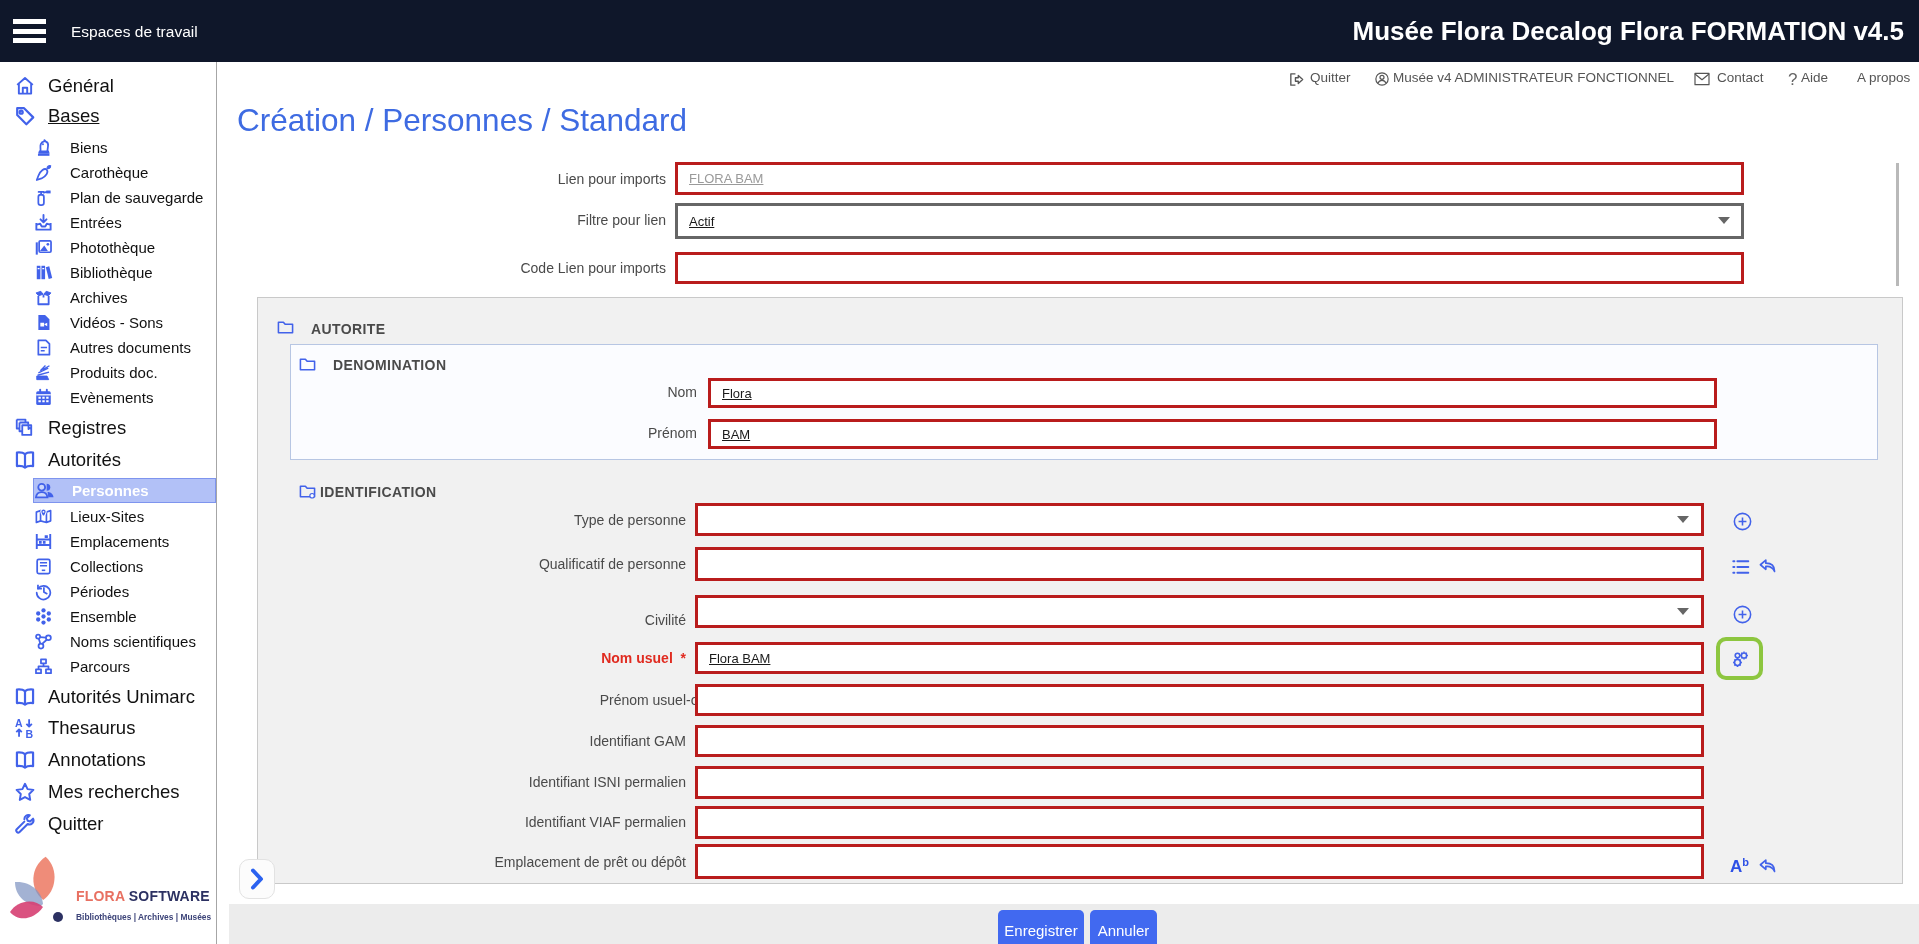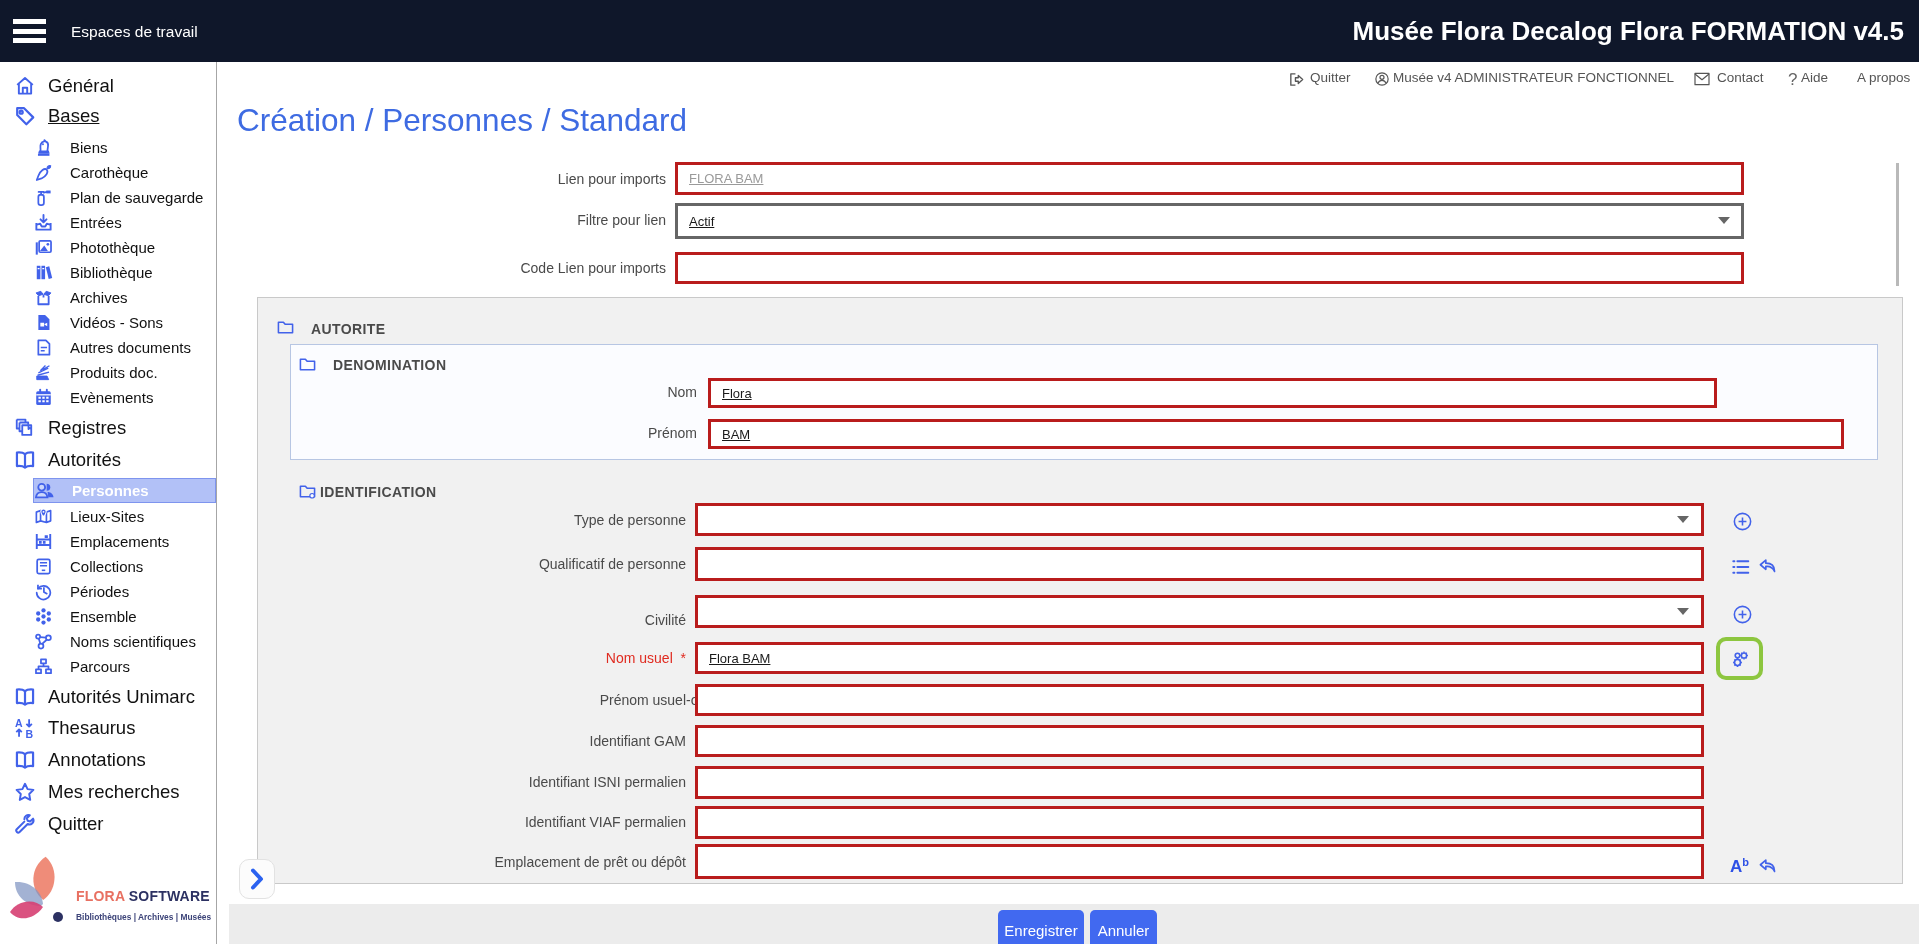--- a/index.html
+++ b/index.html
@@ -19,21 +19,21 @@
 .lvl1 { left:14px; font-size:18.5px; color:#111; }
 .lvl1 span { margin-left:12px; }
 .lvl2 { left:34px; font-size:15px; color:#111; }
 .lvl2 span { margin-left:17px; }
 #selrow { position:absolute; left:33px; top:478px; width:183px; height:25px; background:#b2c1f7; border:1px solid #7e94ee; }
 .selmi { color:#fff; font-weight:bold; }
 
 #toolrow { position:absolute; top:70px; left:1288px; width:631px; height:18px; color:#555; font-size:13.5px; white-space:nowrap; }
 #pagetitle { position:absolute; left:237px; top:102px; font-size:31.5px; color:#3e6be2; }
 .lbl { position:absolute; color:#4a4a4a; font-size:14px; text-align:right; white-space:nowrap; }
-.red { color:#e02b20; font-weight:normal; }
+.red { color:#e02b20; font-weight:bold; }
 .inp { position:absolute; background:#fff; border:3px solid #b91c1c; border-radius:0;
   font-size:13px; color:#1a1a1a; display:flex; align-items:center; padding-left:11px;text-decoration:underline; }
 .ph { color:#9a9a9a; }
 .caret { position:absolute; width:0; height:0; border-left:6px solid transparent;
   border-right:6px solid transparent; border-top:7px solid #666; }
 #panel { position:absolute; left:257px; top:297px; width:1646px; height:587px;
   background:#f1f1f1; border:1px solid #c9c9c9; }
 #denom { position:absolute; left:290px; top:344px; width:1588px; height:116px;
   background:#fbfcff; border:1px solid #b7c6e3; }
 .sechdr { position:absolute; font-size:14px; font-weight:bold; color:#4a4a4a; letter-spacing:.4px; }
@@ -350,21 +350,21 @@
     </svg>
 <div class="sechdr" style="left:311px; top:321px;">AUTORITE</div>
 
 <svg style="position:absolute; left:299px; top:357px;" width="17" height="15" viewBox="0 0 24 20" fill="none" stroke="#4262ea" stroke-width="2.2" stroke-linejoin="round">
       <path d="M2 17.5 V2.5 H9 L11.5 5.5 H22 L22 17.5 Z"></path>
     </svg>
 <div class="sechdr" style="left:333px; top:357px;">DENOMINATION</div>
 <div class="lbl" style="left:400px; width:297px; top:384px;">Nom</div>
 <div class="inp" style="left:708px; top:378px; width:1009px; height:30px;">Flora</div>
 <div class="lbl" style="left:400px; width:297px; top:425px;">Prénom</div>
-<div class="inp" style="left:708px; top:419px; width:1136px; height:30px;">BAM</div>
+<div class="inp" style="left:708px; top:419px; width:1009px; height:30px;">BAM</div>
 
 <svg style="position:absolute; left:299px; top:484px;" width="17" height="15" viewBox="0 0 24 20" fill="none" stroke="#4262ea" stroke-width="2.2" stroke-linejoin="round">
       <path d="M2 17.5 V2.5 H9 L11.5 5.5 H22 L22 17.5 Z"></path>
       <circle cx="18.5" cy="16" r="3.2" fill="#fbfcff" stroke-width="1.6"></circle>
     </svg>
 <div class="sechdr" style="left:320px; top:484px;">IDENTIFICATION</div>
 <div class="lbl" style="left:400px; width:286px; top:512px;">Type de personne</div>
 <div class="inp" style="left:695px; top:503px; width:1009px; height:33px;"></div>
 <div class="caret" style="left:1677px; top:516px;"></div>
 <div class="lbl" style="left:400px; width:286px; top:556px;">Qualificatif de personne</div>

